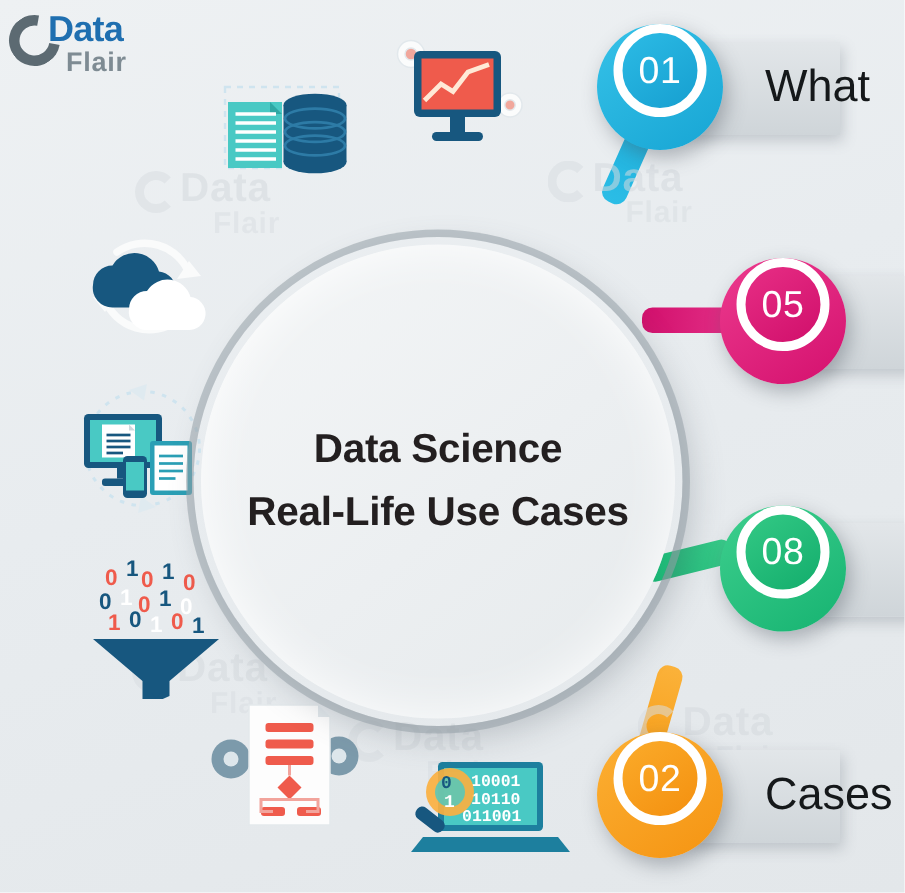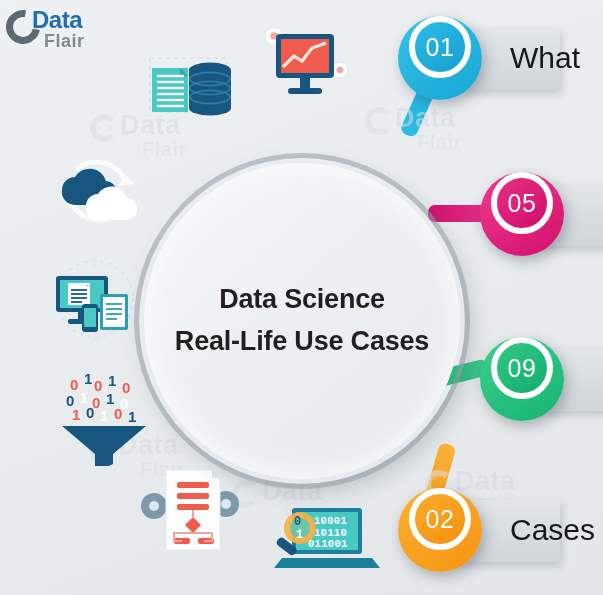--- a/index.html
+++ b/index.html
@@ -36,21 +36,21 @@
     border:7px solid #5c6a72; border-radius:50%;
     border-right-color:transparent;
     transform:rotate(-35deg);
   }
   #logo .ltext { position:absolute; left:26px; top:2px; }
   #logo .ldata { font-size:24px; font-weight:bold; color:#1f6fb0; letter-spacing:-.5px; }
   #logo .lflair { font-size:18px; font-weight:bold; color:#7e8b93; letter-spacing:.5px; margin-left:12px; margin-top:-3px; }
 
   
   #center-circle {
-    position:absolute; left:139px; top:158px;
+    position:absolute; left:129px; top:158px;
     width:326px; height:326px; border-radius:50%;
     background:linear-gradient(140deg,#f4f6f7 0%,#eceff1 55%,#e6eaec 100%);
     border:5px solid transparent;
     background-clip:padding-box;
     box-shadow:0 0 0 5px rgba(150,160,167,.55),
                6px 8px 22px rgba(90,100,110,.30),
                inset 0 0 34px rgba(255,255,255,.9);
     display:flex; flex-direction:column;
     align-items:center; justify-content:center;
   }
@@ -345,21 +345,21 @@
     <div class="inner">05</div>
   </div>
   <div class="label"></div>
 </div>
 
 <div class="card" id="card-03">
   <div class="shadowtab"></div>
   <div class="bar"></div>
   <div class="handle"></div>
   <div class="knob">
-    <div class="inner">09</div>
+    <div class="inner">08</div>
   </div>
   <div class="label"></div>
 </div>
 
 <div class="card" id="card-04">
   <div class="shadowtab"></div>
   <div class="bar"></div>
   <div class="handle"></div>
   <div class="knob">
     <div class="inner">02</div>

